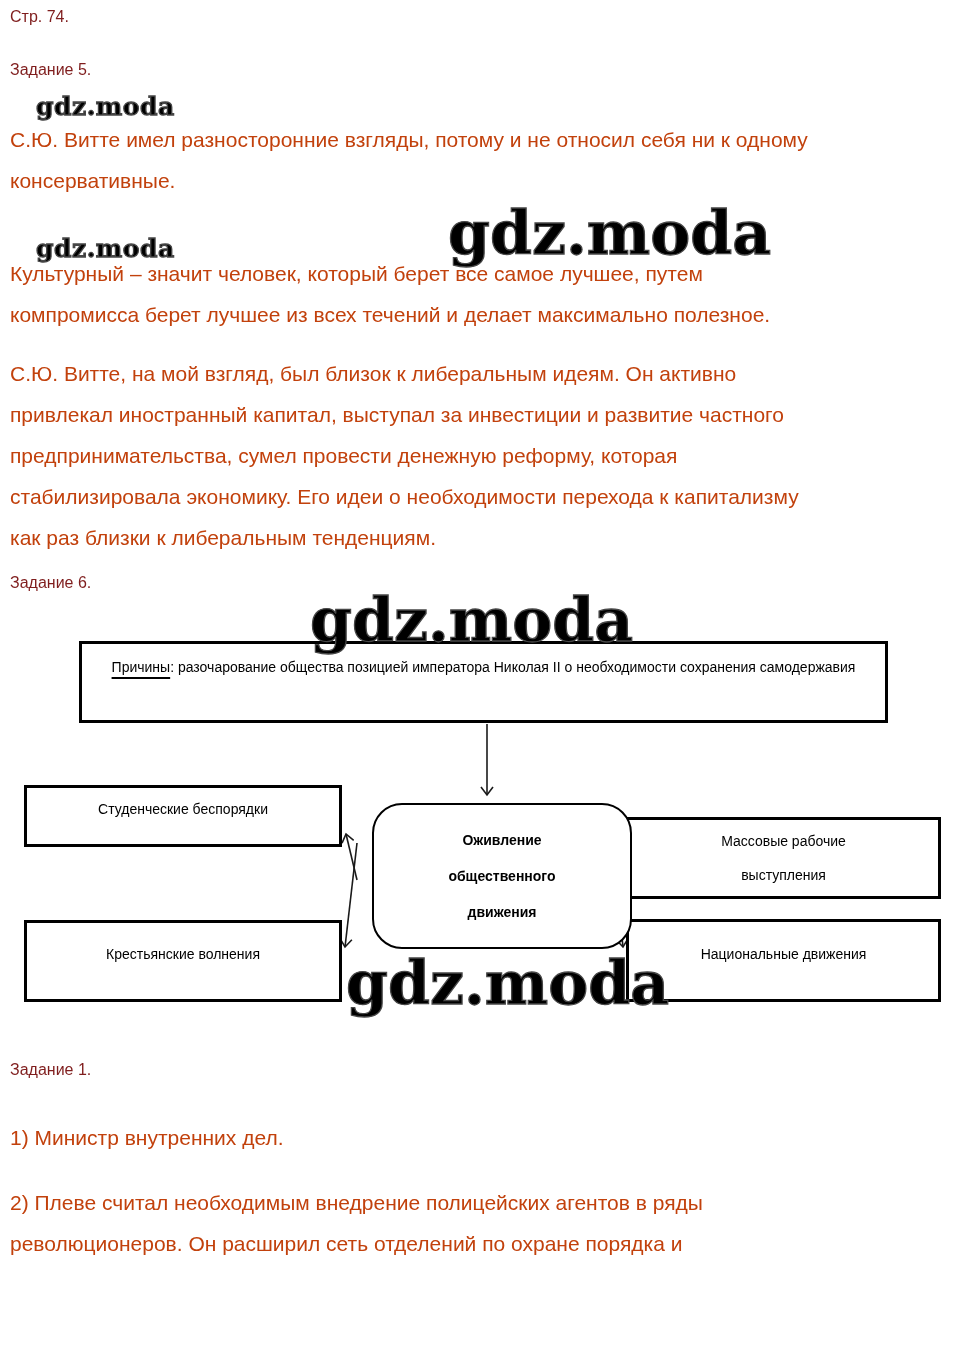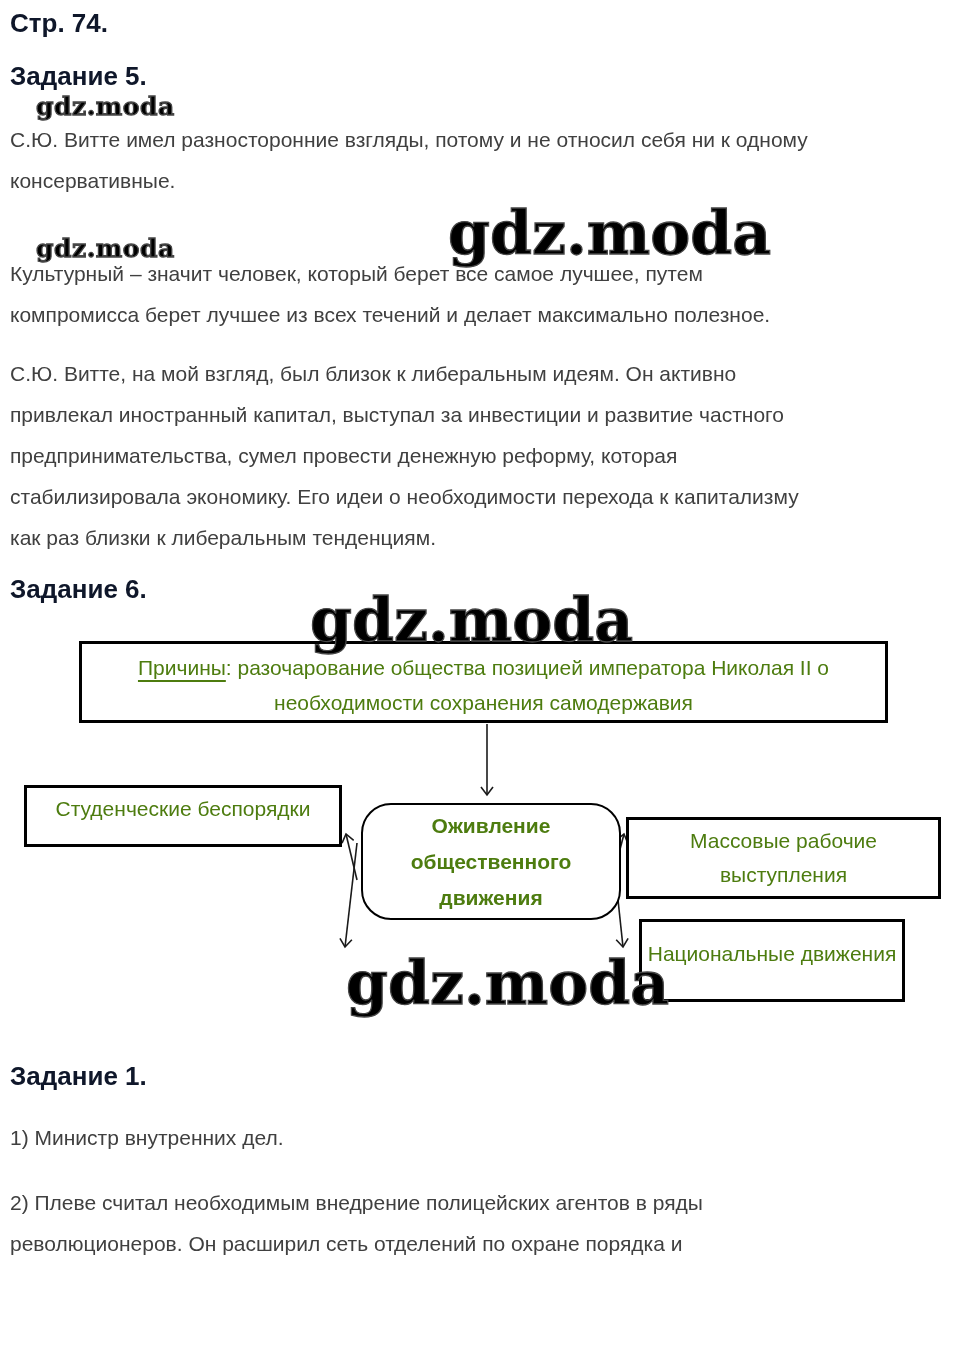--- a/index.html
+++ b/index.html
@@ -9,30 +9,30 @@
     width: 953px;
     height: 1345px;
     background: #ffffff;
     font-family: "Liberation Sans", sans-serif;
     color: #1d1d1d;
     overflow: hidden;
   }
   .heading {
     position: absolute;
     left: 10px;
-    font-size: 26px;
-    font-weight: bold;
-    color: #0f172a;
+    font-size: 16px;
+    font-weight: normal;
+    color: #7f1d1d;
     white-space: nowrap;
   }
   .para {
     position: absolute;
     left: 10px;
     font-size: 21px;
-    color: #404040;
+    color: #c2410c;
   }
   .para .line {
     height: 41px;
     line-height: 41px;
     white-space: nowrap;
   }
   .wm {
     position: absolute;
     font-family: "DejaVu Serif", serif;
     font-weight: bold;
@@ -45,23 +45,23 @@
   .wm-big   { font-size: 60px; letter-spacing: 0px; }
   .dbox {
     position: absolute;
     border: 3px solid #000000;
     background: #ffffff;
     display: flex;
     flex-direction: column;
     align-items: center;
     justify-content: center;
     text-align: center;
-    font-size: 21px;
+    font-size: 14px;
     line-height: 34px;
-    color: #4d7c0f;
+    color: #000000;
   }
   .dbox .bline { white-space: nowrap; }
   .cause-box {
     padding: 2px 24px;
     line-height: 35px;
     display: block;
     text-align: center;
     padding-top: 6px;
   }
   .cause-label {
@@ -136,26 +136,29 @@
 
   <div class="dbox nudge-up" style="left:24px; top:785px; width:318px; height:62px">
     <span class="bline">Студенческие беспорядки</span>
   </div>
 
   <div class="dbox" style="left:626px; top:817px; width:315px; height:82px">
       <div class="bline">Массовые рабочие</div>
       <div class="bline">выступления</div>
     </div>
 
+  <div class="dbox nudge-up" style="left:24px; top:920px; width:318px; height:82px">
+    <span class="bline">Крестьянские волнения</span>
+  </div>
 
-  <div class="dbox nudge-up" style="left:639px; top:919px; width:266px; height:83px">
+  <div class="dbox nudge-up" style="left:626px; top:919px; width:315px; height:83px">
     <span class="bline">Национальные движения</span>
   </div>
 
-  <div class="dbox center-box" style="left:361px; top:803px; width:260px; height:117px">
+  <div class="dbox center-box" style="left:372px; top:803px; width:260px; height:146px">
       <div class="bline">Оживление</div>
       <div class="bline">общественного</div>
       <div class="bline">движения</div>
     </div>
 
   <div class="wm wm-small" style="left:36px;  top:94px">gdz.moda</div>
   <div class="wm wm-big" style="left:448px; top:203px">gdz.moda</div>
   <div class="wm wm-small" style="left:36px;  top:236px">gdz.moda</div>
   <div class="wm wm-big" style="left:310px; top:590px">gdz.moda</div>
   <div class="wm wm-big" style="left:346px; top:953px">gdz.moda</div>

